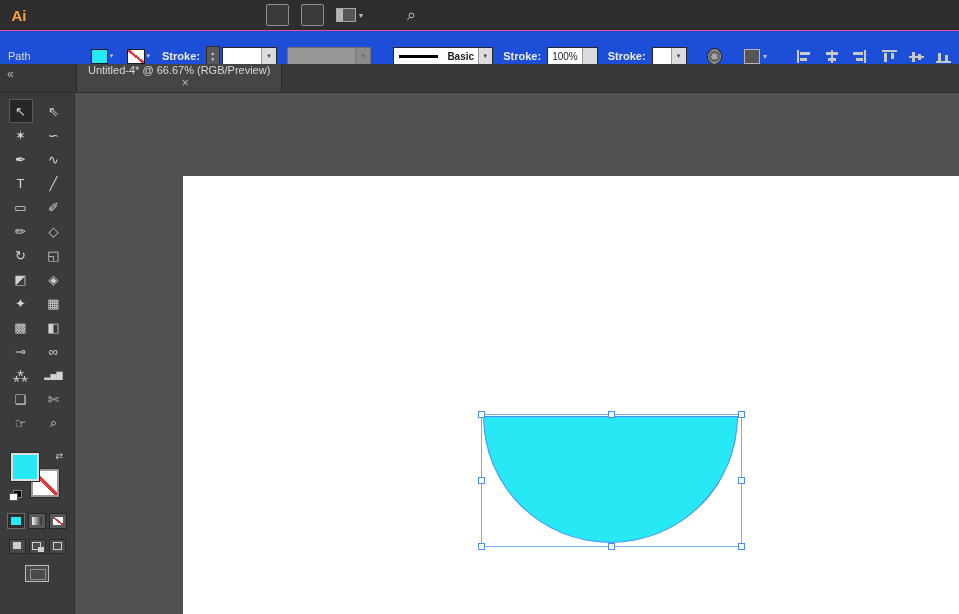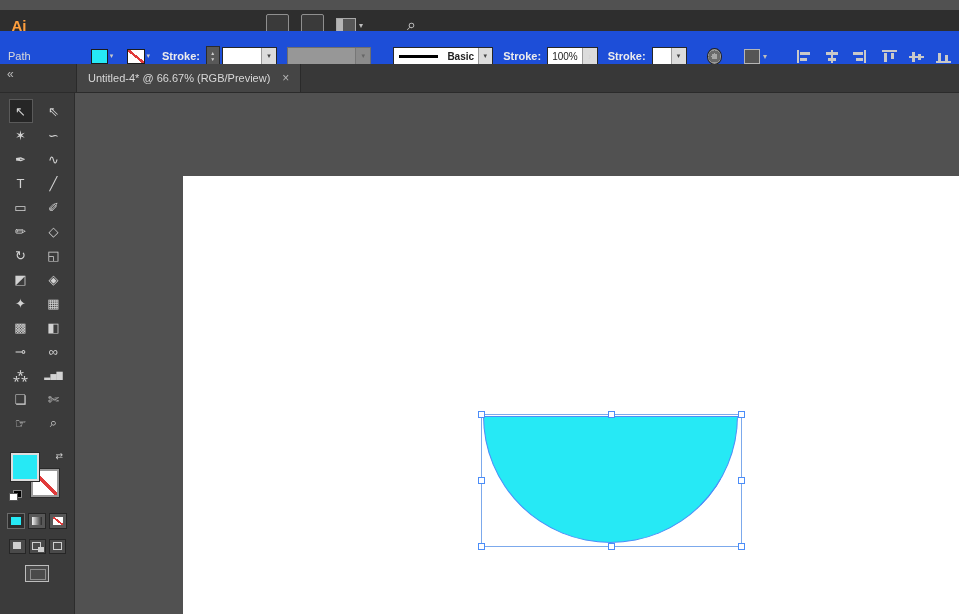--- a/index.html
+++ b/index.html
@@ -1,20 +1,20 @@
 <!DOCTYPE html>
 <html style="--accent_cyan: #26E9F5; --selection_blue: #4B8DF8; --canvas_gray: #515151; --panel_gray: #3B3B3B; --menubar_gray: #2E2E2E; --logo_orange: #FF9F3E; --stroke_none_red: #E03A3A;"><head>
 <meta charset="utf-8">
 <style>
   html,body{margin:0;padding:0;background:#222;}
   .app{position:relative;width:959px;height:614px;overflow:hidden;
        font-family:"Liberation Sans",sans-serif;background:#515151;user-select:none;}
 
   
-  .menubar{position:absolute;left:0;top:10px;right:0;height:30px;background:#2e2e2e;
+  .menubar{position:absolute;left:0;top:0;right:0;height:30px;background:#2e2e2e;
            border-bottom:2px solid #ec4899;display:flex;align-items:center;}
   .logo{width:38px;text-align:center;color:var(--logo_orange,#ff9f3e);font-weight:bold;font-size:15px;}
   .menu-item{padding:0 11px;font-size:12px;color:#e4e4e4;line-height:30px;cursor:default;}
   .badge-group{display:flex;align-items:center;gap:12px;margin-left:30px;}
   .badge{width:21px;height:20px;border:1px solid #8f8f8f;border-radius:2px;color:#e0e0e0;
          font-size:10px;display:flex;align-items:center;justify-content:center;background:#3a3a3a;}
   .ws-ic{width:18px;height:12px;border:1px solid #a8a8a8;background:linear-gradient(90deg,#b5b5b5 0 6px,#565656 6px);}
   .chev{color:#bdbdbd;font-size:8px;margin-left:3px;}
   .search-glyph{color:#cfcfcf;font-size:16px;margin-left:32px;}
 
@@ -64,21 +64,21 @@
     background-position:0 6px,3px 2px,9px 4px;background-size:15px 2px,3px 10px,3px 6px;}
   .ic-al-bottom{background-image:linear-gradient(#c9c9c9,#c9c9c9),linear-gradient(#c9c9c9,#c9c9c9),linear-gradient(#c9c9c9,#c9c9c9);
     background-position:0 11px,2px 3px,9px 5px;background-size:15px 2px,3px 8px,3px 6px;}
 
   
   .tabbar{position:absolute;left:0;top:64px;right:0;height:28px;background:#383838;
           border-bottom:1px solid #2b2b2b;}
   .collapse{position:absolute;left:7px;top:3px;color:#b9b9b9;font-size:12px;}
   .tab{position:absolute;left:76px;top:0;height:28px;background:#454545;
        border-left:1px solid #2a2a2a;border-right:1px solid #2a2a2a;display:flex;
-       align-items:center;padding:0 11px;font-size:11px;color:#d8d8d8;}
+       align-items:center;padding:0 11px;font-size:11px;color:#d8d8d8;flex-direction:column;}
   .tab-close{margin-left:12px;color:#b5b5b5;font-size:12px;}
 
   
   .toolpanel{position:absolute;left:0;top:93px;bottom:0;width:74px;background:#3b3b3b;
              border-right:1px solid #2c2c2c;}
   .toolgrid{display:grid;grid-template-columns:24px 24px;justify-content:center;
             column-gap:9px;padding-top:6px;}
   .tool{width:24px;height:24px;display:flex;align-items:center;justify-content:center;
         color:#d2d2d2;font-size:13px;box-sizing:border-box;}
   .tool.selected{background:#262626;border:1px solid #5a5a5a;}

